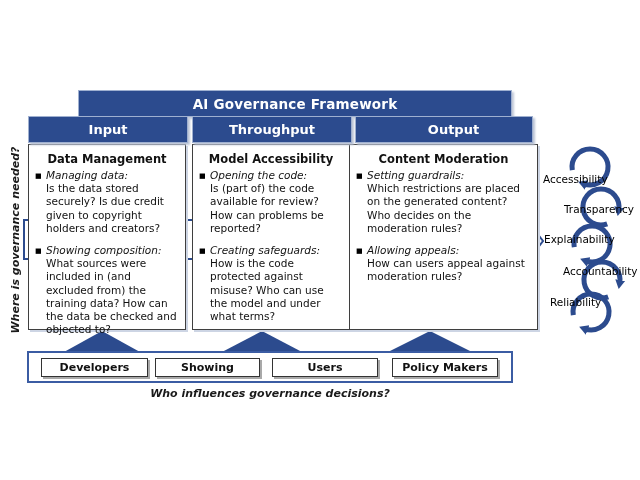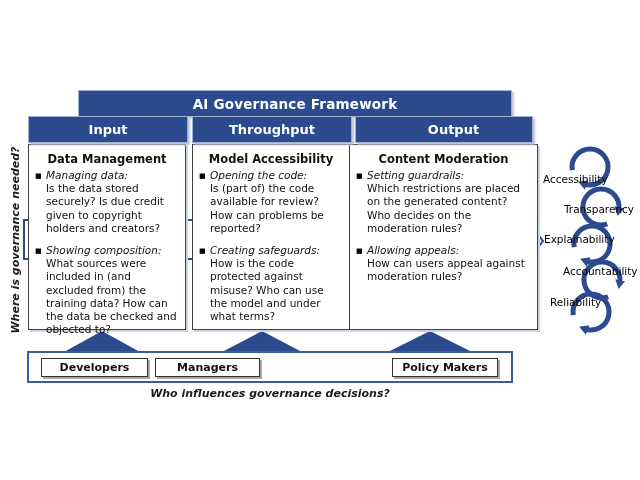--- a/index.html
+++ b/index.html
@@ -141,21 +141,24 @@
 
   <div class="tri t0"></div>
   <div class="tri t1"></div>
   <div class="tri t2"></div>
 
   <div class="band"></div>
   <div class="shbox sh0">
     <span>Developers</span>
   </div>
   <div class="shbox sh1">
-    <span>Managers</span>
+    <span>Showing</span>
+  </div>
+  <div class="shbox sh2">
+    <span>Users</span>
   </div>
   <div class="shbox sh3">
     <span>Policy Makers</span>
   </div>
 
   <div class="bcaption">Who influences governance decisions?</div>
 
   <svg class="chain" width="95" height="200" viewBox="0 0 95 200">
     <defs>
       <marker id="ah" markerUnits="userSpaceOnUse" markerWidth="12" markerHeight="12" refX="3" refY="6" orient="auto">

